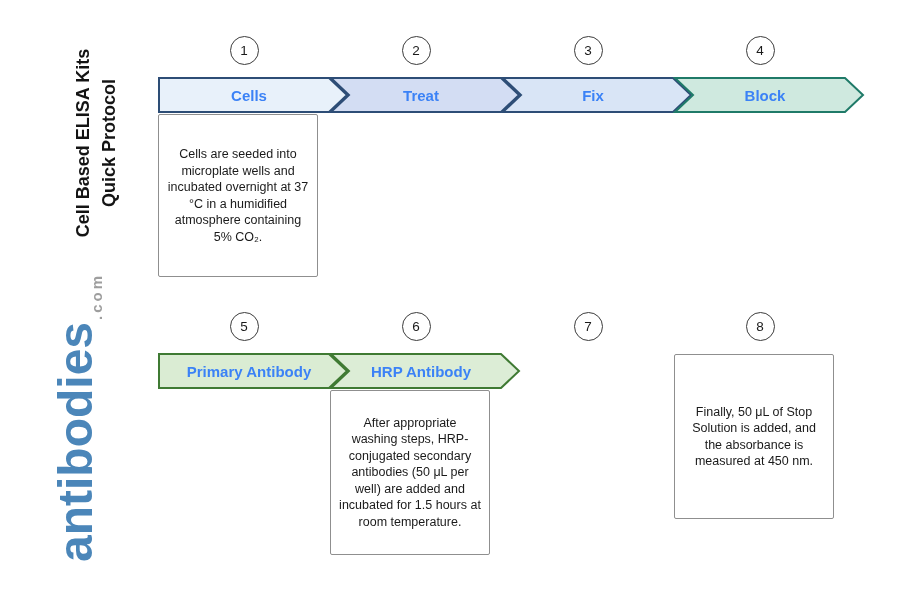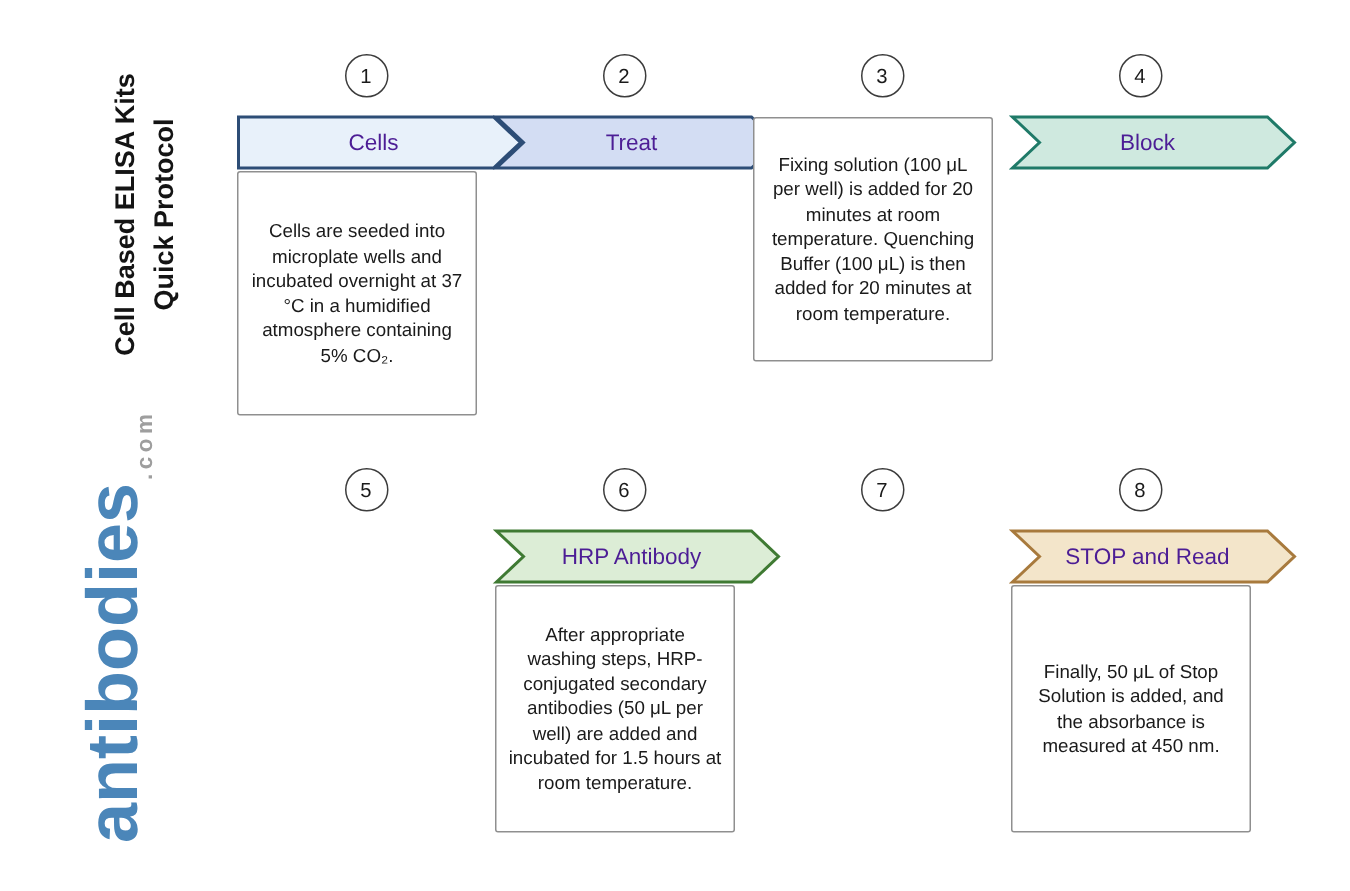--- a/index.html
+++ b/index.html
@@ -30,21 +30,21 @@
     width:27px;height:27px;border:1.6px solid #3c3c3c;border-radius:50%;
     display:flex;align-items:center;justify-content:center;
     font-size:13.5px;margin:0 auto 12px auto;background:#fff;
   }
   .banner{position:relative;height:36px;width:190px;}
   .banner-svg{position:absolute;left:0;top:0;overflow:visible;}
   .chev{fill:var(--fill);stroke:var(--stroke);stroke-width:2;stroke-linejoin:miter;}
   .banner-label{
     position:absolute;left:0;top:0;width:182px;height:36px;
     display:flex;align-items:center;justify-content:center;
-    font-size:15px;color:#4c1d95;
+    font-size:15px;color:#3b82f6;font-weight:bold;
   }
   .desc{
     margin-top:1px;width:160px;box-sizing:border-box;
     border:1px solid #8f8f8f;border-radius:2px;background:#fff;
     display:flex;align-items:center;justify-content:center;
     text-align:center;font-size:12.5px;line-height:1.32;padding:6px 8px;
   }
   .row1 .desc{height:163px;}
   .row2 .desc{height:165px;}
 </style>
@@ -82,39 +82,50 @@
       <svg class="banner-svg" width="190" height="36" viewBox="0 0 190 36">
         <polygon class="chev" points="1,1 171,1 189,18 171,35 1,35 19,18"></polygon>
       </svg>
       <div class="banner-label">Treat</div>
     </div>
   </div>
         <div class="step" style="--fill: #d9e5f6; --stroke: #2d4d76;">
     <div class="circle">
             <span>3</span>
           </div>
-    <div class="desc">Fixing solution (100 μL per well) is added for 20 minutes at room temperature. Quenching Buffer (100 μL) is then added for 20 minutes at room temperature.</div>
+    <div class="banner">
+      <svg class="banner-svg" width="190" height="36" viewBox="0 0 190 36">
+        <polygon class="chev" points="1,1 171,1 189,18 171,35 1,35 19,18"></polygon>
+      </svg>
+      <div class="banner-label">Fix</div>
+    </div>
   </div>
         <div class="step" style="--fill: #cfe9df; --stroke: #1f7a68;">
     <div class="circle">
             <span>4</span>
           </div>
     <div class="banner">
       <svg class="banner-svg" width="190" height="36" viewBox="0 0 190 36">
         <polygon class="chev" points="1,1 171,1 189,18 171,35 1,35 19,18"></polygon>
       </svg>
       <div class="banner-label">Block</div>
     </div>
   </div>
       </div>
     <div class="row row2">
         <div class="step" style="--fill: #daecd3; --stroke: #3f7a33;">
     <div class="circle">
             <span>5</span>
           </div>
+    <div class="banner">
+      <svg class="banner-svg" width="190" height="36" viewBox="0 0 190 36">
+        <polygon class="chev" points="1,1 171,1 189,18 171,35 1,35"></polygon>
+      </svg>
+      <div class="banner-label">Primary Antibody</div>
+    </div>
   </div>
         <div class="step" style="--fill: #dcedd6; --stroke: #3f7a33;">
     <div class="circle">
             <span>6</span>
           </div>
     <div class="banner">
       <svg class="banner-svg" width="190" height="36" viewBox="0 0 190 36">
         <polygon class="chev" points="1,1 171,1 189,18 171,35 1,35 19,18"></polygon>
       </svg>
       <div class="banner-label">HRP Antibody</div>
@@ -123,24 +134,18 @@
   </div>
         <div class="step" style="--fill: #f6f1d6; --stroke: #9d8a33;">
     <div class="circle">
             <span>7</span>
           </div>
   </div>
         <div class="step" style="--fill: #f3e5ca; --stroke: #a87a3d;">
     <div class="circle">
             <span>8</span>
           </div>
-    <div class="banner">
-      <svg class="banner-svg" width="190" height="36" viewBox="0 0 190 36">
-        <polygon class="chev" points="1,1 171,1 189,18 171,35 1,35 19,18"></polygon>
-      </svg>
-      <div class="banner-label">STOP and Read</div>
-    </div>
     <div class="desc">Finally, 50 μL of Stop Solution is added, and the absorbance is measured at 450 nm.</div>
   </div>
       </div>
   </div>
 
 </div>
 
 </body></html>

